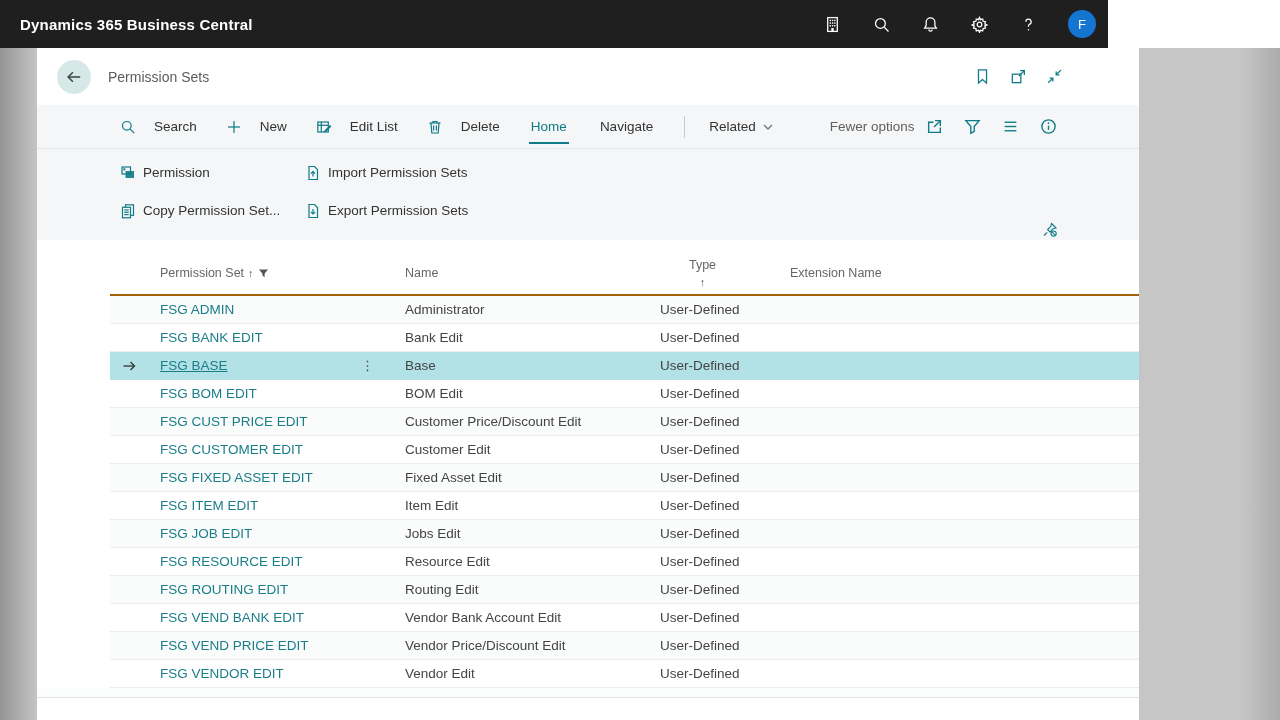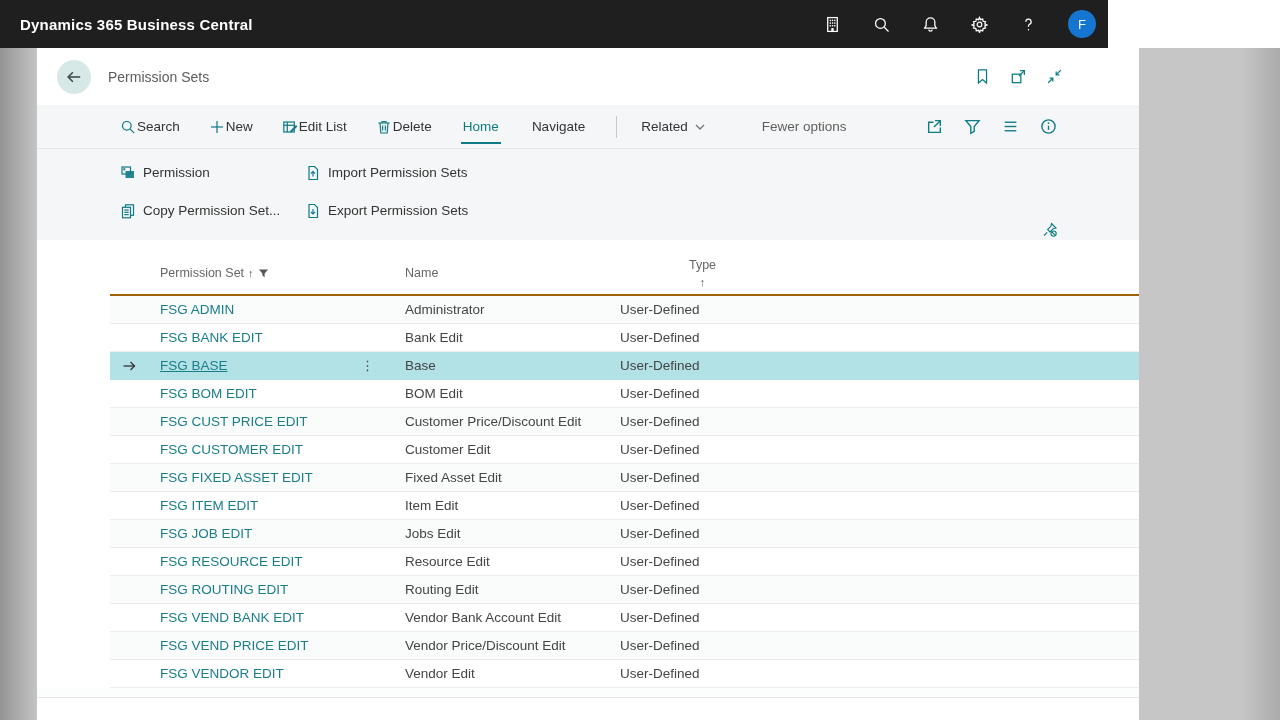--- a/index.html
+++ b/index.html
@@ -28,21 +28,21 @@
               margin-left:20px; display:flex; align-items:center; justify-content:center; cursor:pointer; }
   .back-btn svg { width:18px; height:18px; stroke:#3b4a49; fill:none; stroke-width:1.4; }
   .page-title { margin-left:17px; font-size:14px; color:#5f5d5b; }
   .ph-right { margin-left:auto; display:flex; align-items:center; gap:19px; padding-right:76px; }
   .ph-icon { width:17px; height:17px; color:var(--accent,#0e7b86); cursor:pointer; }
   .ph-icon svg { width:17px; height:17px; stroke:currentColor; fill:none; stroke-width:1.2; }
 
   
   .command-area { background:var(--command-bg,#f5f6f7); position:relative; }
   .toolbar { height:44px; display:flex; align-items:center; padding-left:83px; border-bottom:1px solid #e3e4e5; }
-  .tb-item { display:flex; align-items:center; gap:1px; color:#333; cursor:pointer; margin-right:29px; white-space:nowrap; }
+  .tb-item { display:flex; align-items:center; gap:18px; color:#333; cursor:pointer; margin-right:29px; white-space:nowrap; }
   .tb-item .ico { width:16px; height:16px; color:var(--accent,#0e7b86); }
   .tb-item .ico svg { width:16px; height:16px; stroke:currentColor; fill:none; stroke-width:1.2; }
   .tb-tab { position:relative; height:44px; display:flex; align-items:center; padding:0 2px; margin-right:29px; cursor:pointer; color:#333; }
   .tb-tab.active { color:var(--accent,#0e7b86); }
   .tb-tab.active::after { content:""; position:absolute; left:0; right:0; bottom:5px; height:2px; background:var(--accent,#0e7b86); }
   .tb-sep { width:1px; height:22px; background:#c8c9ca; margin:0 22px 0 0; }
   .chev { width:12px; height:12px; margin-left:6px; color:#777; }
   .chev svg { width:12px; height:12px; stroke:currentColor; fill:none; stroke-width:1.4; }
   .fewer { color:#605e5c; margin-left:25px; cursor:pointer; }
   .toolbar-right { margin-left:auto; display:flex; align-items:center; gap:21px; padding-right:82px; }
@@ -73,21 +73,21 @@
   .trow.selected { background:var(--selected-row,#b2e1e6); border-bottom-color:var(--selected-row,#b2e1e6); }
   .c-gutter { width:50px; display:flex; align-items:center; padding-left:11px; color:#333; }
   .c-gutter svg { width:16px; height:16px; stroke:#333; fill:none; stroke-width:1.3; visibility:hidden; }
   .trow.selected .c-gutter svg { visibility:visible; }
   .c-pset { width:240px; position:relative; display:flex; align-items:center; }
   .c-pset a { color:var(--link,#1a7e89); text-decoration:none; cursor:pointer; }
   .trow.selected .c-pset a { text-decoration:underline; }
   .dots { position:absolute; right:26px; color:#444; font-size:13px; letter-spacing:0; cursor:pointer; visibility:hidden; line-height:1; }
   .trow.selected .dots { visibility:visible; }
   .c-name { width:215px; padding-left:5px; color:#444; }
-  .c-type { width:170px; padding-left:5px; color:#444; }
+  .c-type { width:170px; padding-left:5px; color:#444;margin-left:40px; }
   .c-ext { flex:1; padding-left:5px; color:#444; }
   .list-end { height:10px; background:#fcfdfd; border-bottom:1px solid #e6e6e6; margin-left:0; width:1206px; }
 </style>
 </head>
 <body>
 
 <div class="screen">
 
   <div class="topbar">
     <div class="topbar-title">Dynamics 365 Business Central</div>
@@ -309,20 +309,23 @@
                 <path d="M1 1.5h10L7.2 6v4L4.8 8.3V6z" fill="#555"></path>
               </svg>
           </div>
           <div class="th th-name">
             <span>Name</span>
           </div>
           <div class="th th-type">
             <span>Type</span>
             <span class="sort-arrow">↑</span>
           </div>
+          <div class="th th-ext">
+            <span>Extension Name</span>
+          </div>
         </div>
         <div class="tbody">
   <div class="trow alt">
     <div class="c-gutter">
       <svg viewBox="0 0 16 16">
                   <path d="M2.5 8h11"></path>
                   <path d="M9.5 4l4 4-4 4"></path>
                 </svg>
     </div>
     <div class="c-pset">

